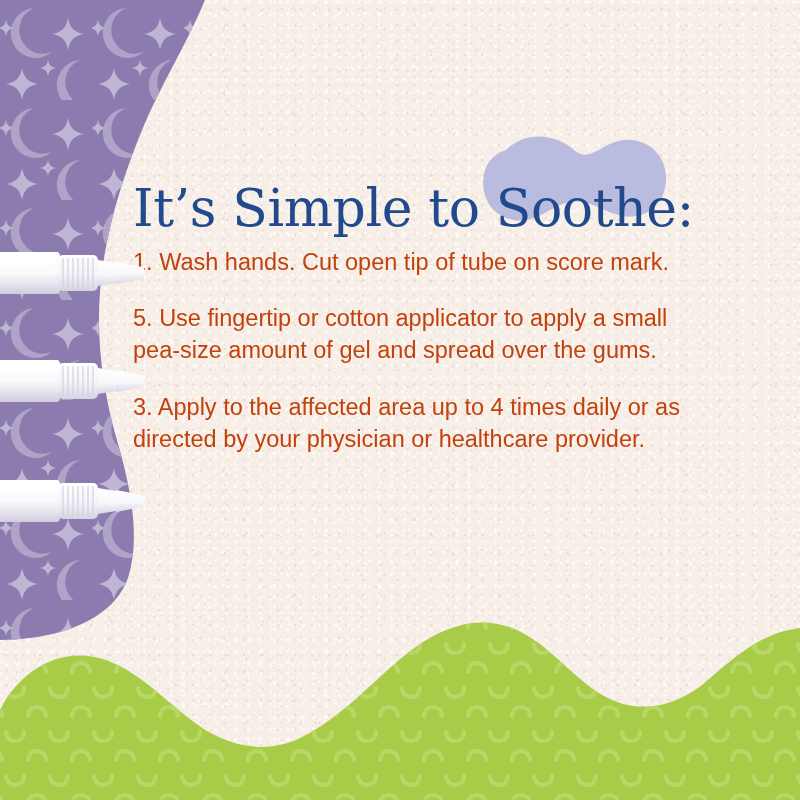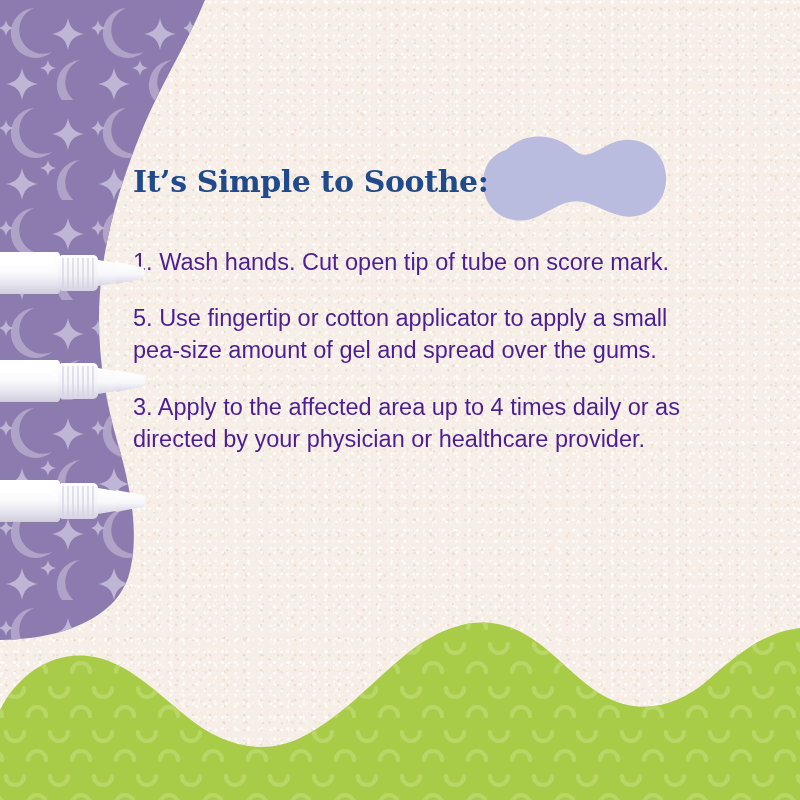--- a/index.html
+++ b/index.html
@@ -46,31 +46,31 @@
   #tube-1{left:-34px;top:242px;}
   #tube-2{left:-34px;top:350px;}
   #tube-3{left:-34px;top:470px;}
 
   
   #content{position:absolute;left:0;top:0;width:800px;height:800px;z-index:4;}
 
   #page-title{
     position:absolute;left:133px;top:146px;width:580px;
     font-family:"DejaVu Serif", serif;
-    font-weight:700;
-    font-size:30px;
+    font-weight:400;
+    font-size:52px;
     letter-spacing:-0.4px;
     color:#204A8C;
     line-height:1.06;
     white-space:nowrap;
   }
 
   #instructions{
     position:absolute;left:133px;top:246px;width:548px;
-    color:#4c1d95;
+    color:#c2410c;
     font-size:23.5px;
     line-height:1.37;
     font-family:"Liberation Sans", sans-serif;
   }
   .instruction-step{margin:0 0 24px 0;}
   .instruction-step:last-child{margin-bottom:16px;}
 </style>
 </head>
 <body>
 

